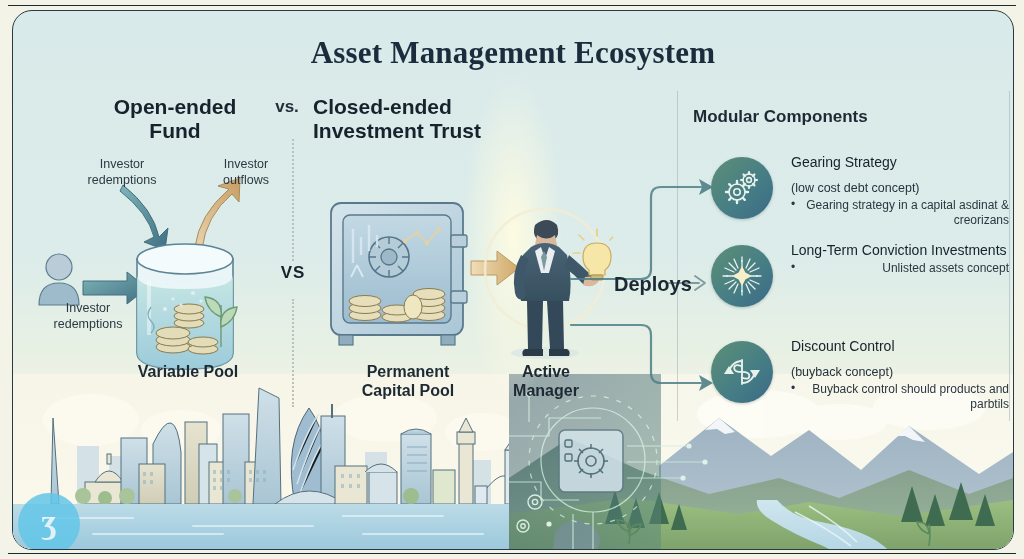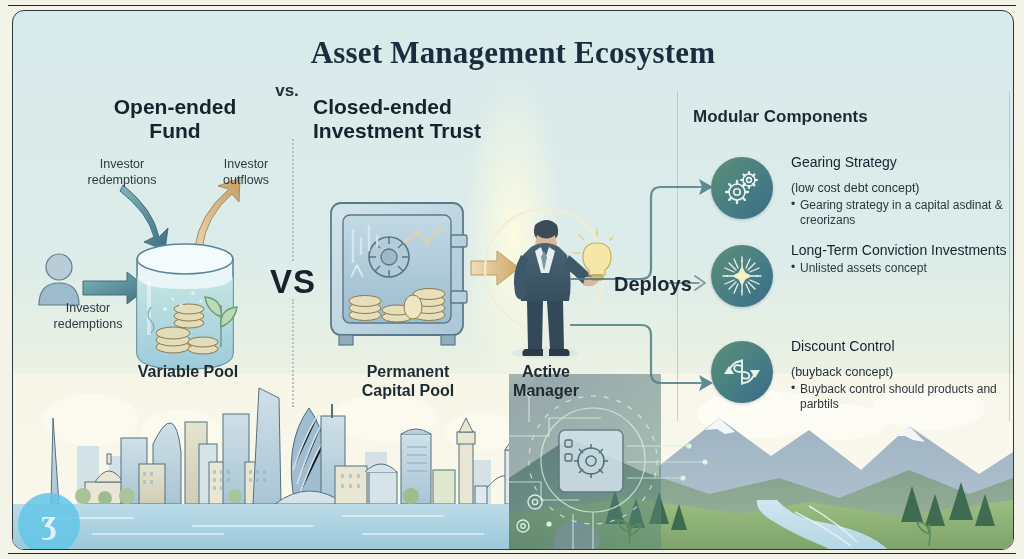--- a/index.html
+++ b/index.html
@@ -14,21 +14,21 @@
   }
   
   .outer-rule{
     position:absolute;left:8px;right:8px;top:5px;height:0;
     border-top:1.5px solid #1d2b33;
   }
   .outer-rule.bottom{top:auto;bottom:5px;border-top:1.5px solid #1d2b33;}
 
   .frame{
     position:absolute;left:12px;top:10px;width:1000px;height:538px;
-    border:1.6px solid #2b3a42;border-radius:12px;
+    border:1.6px solid #2b3a42;border-radius:20px;
     overflow:hidden;
     background:
       linear-gradient(180deg,#d9eaea 0%, #dcecea 45%, #e7f0e4 62%, #f6f4e6 78%, #f7f5e8 100%);
   }
 
   
   .seam{
     position:absolute;left:50%;top:0;width:150px;height:100%;
     transform:translateX(-50%);
     background:radial-gradient(ellipse 70px 230px at 50% 42%, rgba(255,252,225,.95), rgba(255,252,225,0) 72%);
@@ -38,33 +38,33 @@
   
   .main-title{
     position:absolute;top:24px;left:0;width:1000px;text-align:center;
     font-family:"Liberation Serif", serif;
     font-weight:700;font-size:31px;color:#1b2c3c;letter-spacing:.2px;
   }
   .col-head{
     position:absolute;font-weight:700;color:#16222c;line-height:1.16;
   }
   #h-open{left:72px;top:84px;width:180px;text-align:center;font-size:21px;}
-  #h-vs{left:252px;top:70px;width:44px;text-align:center;font-size:17px;color:#243039;}
+  #h-vs{left:252px;top:86px;width:44px;text-align:center;font-size:17px;color:#243039;}
   #h-closed{left:300px;top:84px;width:220px;text-align:left;font-size:21px;}
   #h-mod{left:680px;top:96px;width:320px;text-align:left;font-size:17px;color:#1d2a33;}
 
   
   .dash-div{
     position:absolute;left:279px;width:0;border-left:2px dotted #b9c3bd;
   }
   .dash-a{top:128px;height:122px;}
   .dash-b{top:288px;height:108px;}
   .vs-big{
     position:absolute;left:256px;top:252px;width:48px;text-align:center;
-    font-weight:800;font-size:33px;color:#16222c;letter-spacing:1px;
+    font-weight:800;font-size:17px;color:#16222c;letter-spacing:1px;
   }
 
   
   .panel-rule{
     position:absolute;left:664px;top:80px;height:330px;width:0;
     border-left:1px solid #9fb3b5;opacity:.55;
   }
   .panel-rule.r2{left:996px;}
 
   
@@ -87,21 +87,21 @@
   .mod-icon{
     position:absolute;left:0;top:0;width:62px;height:62px;border-radius:50%;
     background:radial-gradient(circle at 30% 26%, #68947a 0%, #4f7f7f 48%, #3a6versa 100%);
     background-image:linear-gradient(135deg,#5d8f76 0%, #477e85 55%, #3a6a86 100%);
     display:flex;align-items:center;justify-content:center;
     box-shadow:0 1px 3px rgba(40,60,70,.25);
   }
   .mod-text{position:absolute;left:80px;top:-2px;width:218px;}
   .mod-title{font-weight:400;font-size:14px;color:#15212b;line-height:1.14;}
   .mod-sub{font-size:12.5px;color:#26333c;line-height:1.2;margin-top:10px;}
-  .mod-bullets{margin:2px 0 0 0;padding:0;list-style:none;}
+  .mod-bullets{margin:2px 0 0 0;padding:0;list-style:none;text-align:right;}
   .mod-bullets li{
     font-size:12px;color:#2a3740;line-height:1.22;
     padding-left:9px;position:relative;margin-top:1px;
   }
   .mod-bullets li:before{
     content:"•";position:absolute;left:0;top:-1px;font-size:12px;color:#2a3740;
   }
 
   .deploys{
     position:absolute;left:601px;top:262px;font-size:20px;font-weight:600;color:#1c2832;

